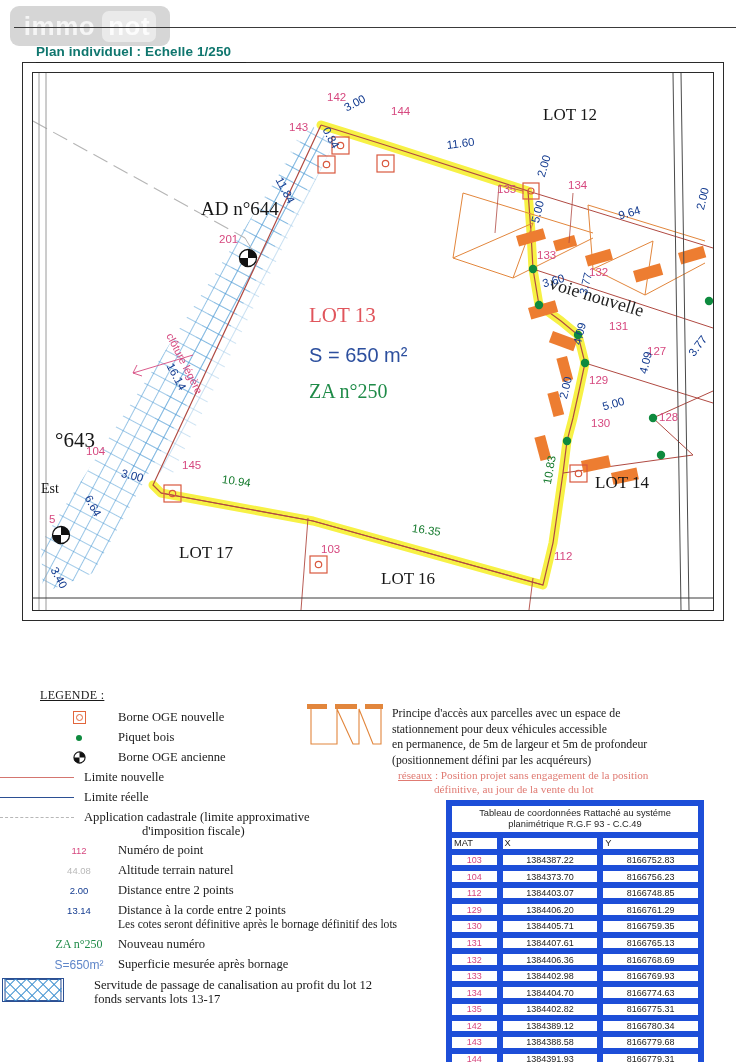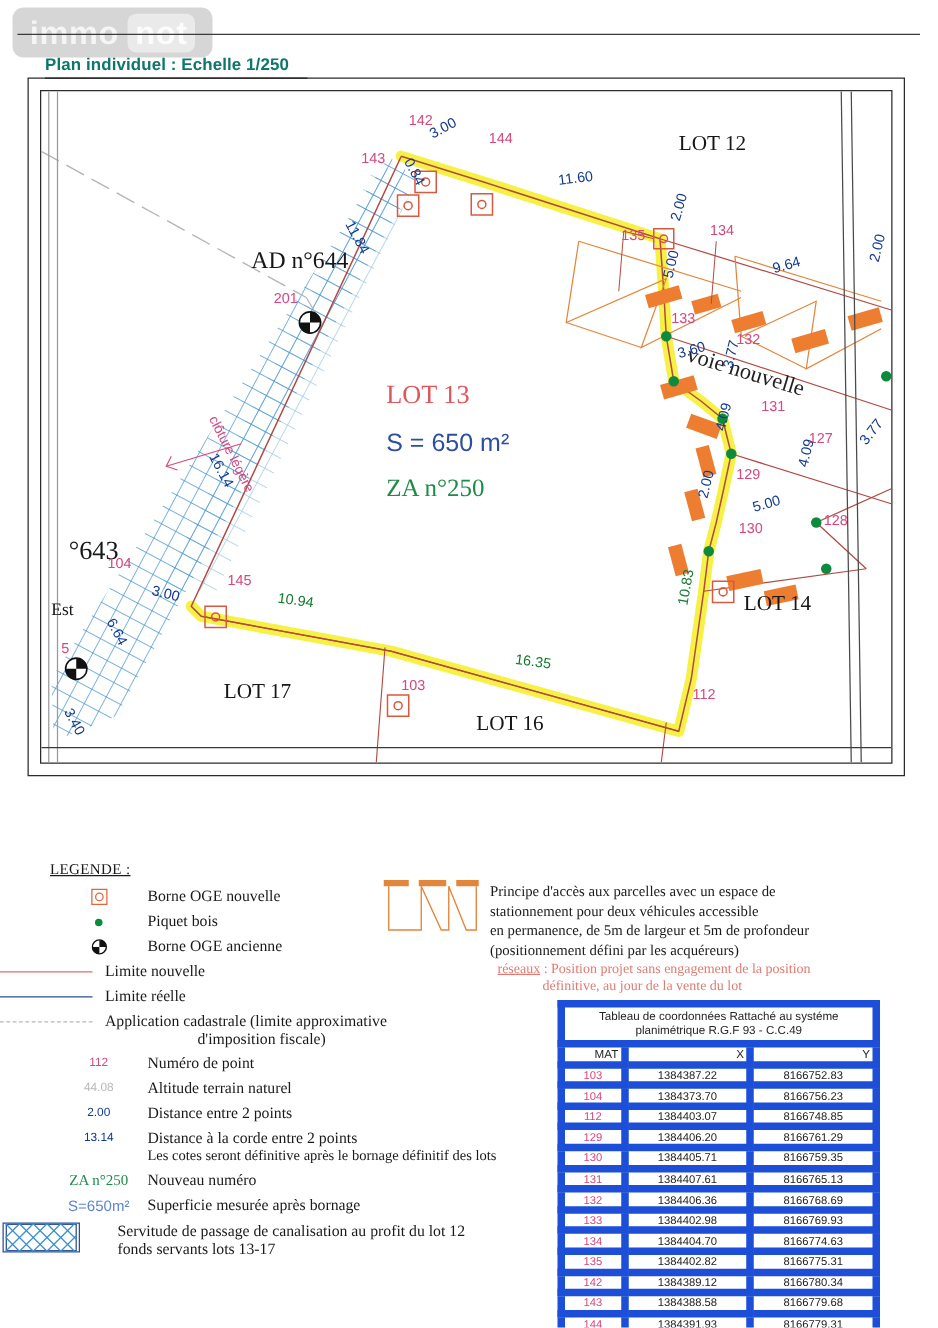--- a/index.html
+++ b/index.html
@@ -73,21 +73,21 @@
   #access-block{position:absolute;left:303px;top:702px;}
   #access-text{position:absolute;left:392px;top:706px;width:300px;font-size:11.8px;line-height:1.32;color:#1a1a1a;}
   #reseaux{position:absolute;left:398px;top:768px;width:295px;font-size:11.2px;line-height:1.28;color:#e07b73;}
   #reseaux u{color:#e07b73;}
 
   
   #coord-table{position:absolute;left:446px;top:800px;width:258px;border-collapse:collapse;
      font-family:"Liberation Sans",sans-serif;}
   #coord-table td,#coord-table th{border:6px solid #1d4ed8;font-weight:normal;}
   #coord-table .cap{font-size:9.3px;text-align:center;color:#252525;line-height:1.22;padding:1.5px 2px;}
-  #coord-table .hd{font-size:9.3px;text-align:right;color:#252525;padding:0.5px 2px;}
+  #coord-table .hd{font-size:9.3px;text-align:left;color:#252525;padding:0.5px 2px;}
   #coord-table .mat{font-size:9px;text-align:center;color:#d6487f;padding:0.3px 2px;}
   #coord-table .val{font-size:9px;text-align:center;color:#232323;padding:0.3px 2px;}
 
   #nota{position:absolute;left:380px;top:1000px;font-size:12.2px;color:#1a1a1a;}
   #nota u{text-decoration:underline;}
 </style>
 </head>
 <body>
 
 <div class="page">
@@ -344,21 +344,21 @@
         </div>
       <div class="lg-txt">Limite réelle</div>
     </div>
 
     <div class="lg-row">
       <div class="lg-sym" style="width:84px;flex:0 0 84px;justify-content:flex-start;margin-left:-40px">
           <span class="sym-line-dash"></span>
         </div>
       <div class="lg-txt">
         <span>Application cadastrale (limite approximative</span><br>
-        <span style="margin-left:74px;display:inline-block">d'imposition fiscale)</span>
+        <span style="margin-left:58px;display:inline-block">d'imposition fiscale)</span>
       </div>
     </div>
 
     <div class="lg-row">
       <div class="lg-sym">
           <span class="sym-num">112</span>
         </div>
       <div class="lg-txt">Numéro de point</div>
     </div>
 

